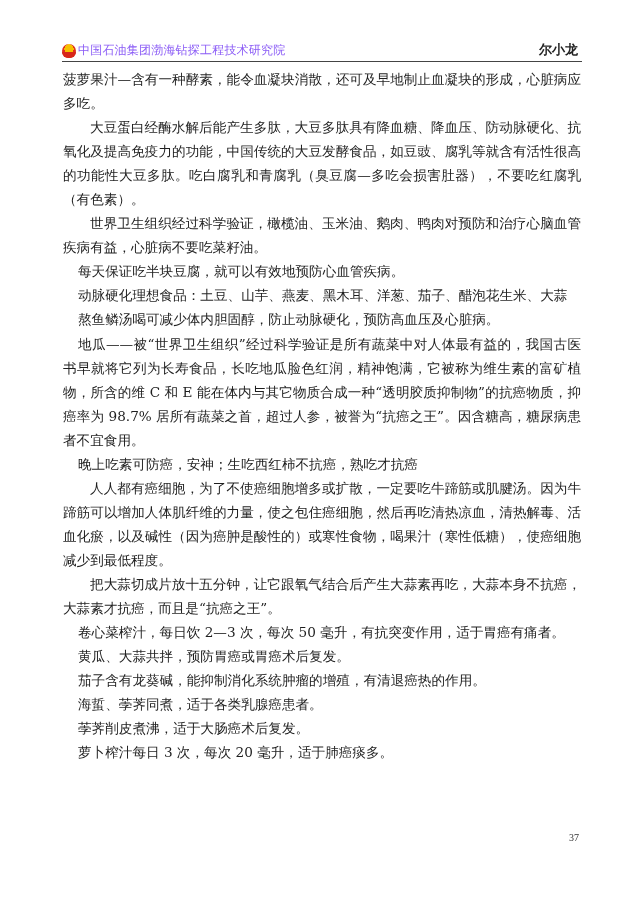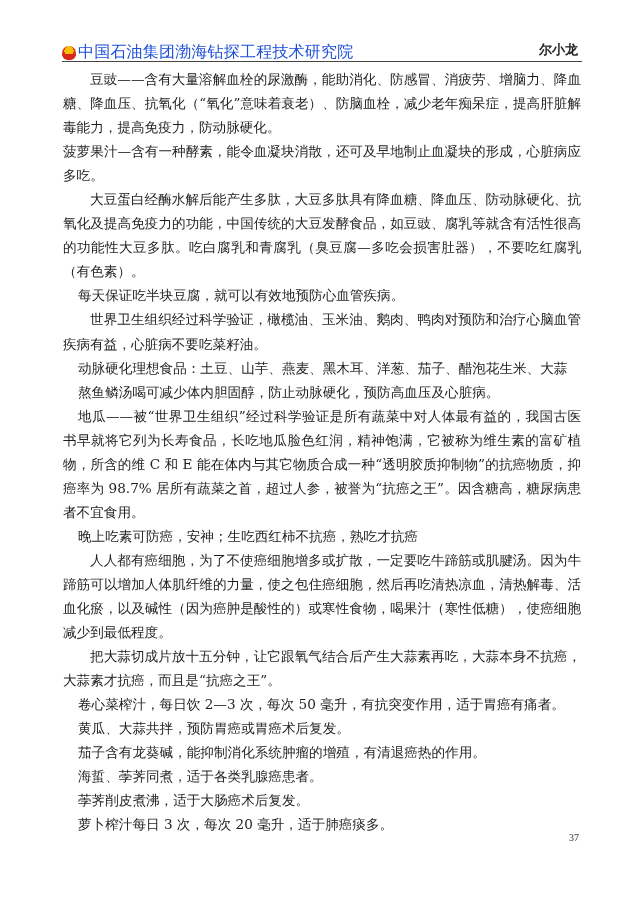--- a/index.html
+++ b/index.html
@@ -13,21 +13,21 @@
   }
   .header-left { position: absolute; left: 0; top: 2px; display: flex; align-items: center; }
   .logo {
     width: 14px; height: 14px; border-radius: 50%; position: relative; margin-right: 2px;
     background: radial-gradient(circle at 50% 35%, #f6c000 0 40%, #e0301e 41% 100%);
   }
   .logo::after {
     content: ""; position: absolute; left: 0; right: 0; bottom: 0; height: 6px;
     background: #d8261a; border-radius: 0 0 7px 7px;
   }
-  .org-name { font-size: 16px; color: #1d4ed8; letter-spacing: 0.2px; }
+  .org-name { font-size: 12px; color: #8b5cf6; letter-spacing: 0.2px; }
   .author { position: absolute; right: 4px; top: 1px; font-size: 13px; font-weight: bold; color: #222; }
   .header-rule {
     position: absolute; left: 0; top: 21px; width: 520px; height: 0;
     border-top: 1.5px solid #444;
   }
   .body {
     position: absolute; left: 63px; top: 67px; width: 518px;
     font-size: 13.6px; line-height: 24.05px;
   }
   .p { margin: 0; text-align: justify; text-align-last: left; }
@@ -44,25 +44,24 @@
 <div class="header">
   <div class="header-left">
     <span class="logo"></span>
     <span class="org-name">中国石油集团渤海钻探工程技术研究院</span>
   </div>
   <span class="author">尔小龙</span>
   <div class="header-rule"></div>
 </div>
 
 <div class="body">
-  <p class="p indent">豆豉——含有大量溶解血栓的尿激酶，能助消化、防感冒、消疲劳、增脑力、降血糖、降血压、抗氧化（“氧化”意味着衰老）、防脑血栓，减少老年痴呆症，提高肝脏解毒能力，提高免疫力，防动脉硬化。</p>
   <p class="p">菠萝果汁—含有一种酵素，能令血凝块消散，还可及早地制止血凝块的形成，心脏病应多吃。</p>
   <p class="p indent">大豆蛋白经酶水解后能产生多肽，大豆多肽具有降血糖、降血压、防动脉硬化、抗氧化及提高免疫力的功能，中国传统的大豆发酵食品，如豆豉、腐乳等就含有活性很高的功能性大豆多肽。吃白腐乳和青腐乳（臭豆腐—多吃会损害肚器），不要吃红腐乳（有色素）。</p>
+  <p class="p indent">世界卫生组织经过科学验证，橄榄油、玉米油、鹅肉、鸭肉对预防和治疗心脑血管疾病有益，心脏病不要吃菜籽油。</p>
   <p class="p indent-s">每天保证吃半块豆腐，就可以有效地预防心血管疾病。</p>
-  <p class="p indent">世界卫生组织经过科学验证，橄榄油、玉米油、鹅肉、鸭肉对预防和治疗心脑血管疾病有益，心脏病不要吃菜籽油。</p>
   <p class="p indent-s">动脉硬化理想食品：土豆、山芋、燕麦、黑木耳、洋葱、茄子、醋泡花生米、大蒜</p>
   <p class="p indent-s">熬鱼鳞汤喝可减少体内胆固醇，防止动脉硬化，预防高血压及心脏病。</p>
   <p class="p indent-s">地瓜——被“世界卫生组织”经过科学验证是所有蔬菜中对人体最有益的，我国古医书早就将它列为长寿食品，长吃地瓜脸色红润，精神饱满，它被称为维生素的富矿植物，所含的维 C 和 E 能在体内与其它物质合成一种“透明胶质抑制物”的抗癌物质，抑癌率为 98.7% 居所有蔬菜之首，超过人参，被誉为“抗癌之王”。因含糖高，糖尿病患者不宜食用。</p>
   <p class="p indent-s">晚上吃素可防癌，安神；生吃西红柿不抗癌，熟吃才抗癌</p>
   <p class="p indent">人人都有癌细胞，为了不使癌细胞增多或扩散，一定要吃牛蹄筋或肌腱汤。因为牛蹄筋可以增加人体肌纤维的力量，使之包住癌细胞，然后再吃清热凉血，清热解毒、活血化瘀，以及碱性（因为癌肿是酸性的）或寒性食物，喝果汁（寒性低糖），使癌细胞减少到最低程度。</p>
   <p class="p indent">把大蒜切成片放十五分钟，让它跟氧气结合后产生大蒜素再吃，大蒜本身不抗癌，大蒜素才抗癌，而且是“抗癌之王”。</p>
   <p class="p indent-s">卷心菜榨汁，每日饮 2—3 次，每次 50 毫升，有抗突变作用，适于胃癌有痛者。</p>
   <p class="p indent-s">黄瓜、大蒜共拌，预防胃癌或胃癌术后复发。</p>
   <p class="p indent-s">茄子含有龙葵碱，能抑制消化系统肿瘤的增殖，有清退癌热的作用。</p>
   <p class="p indent-s">海蜇、荸荠同煮，适于各类乳腺癌患者。</p>

